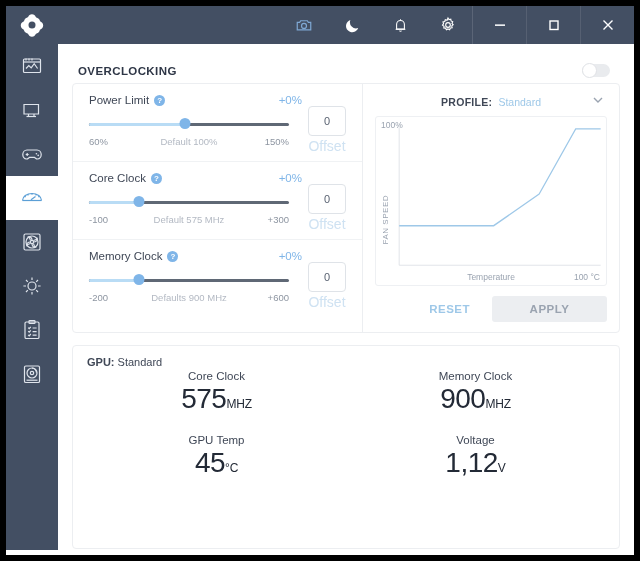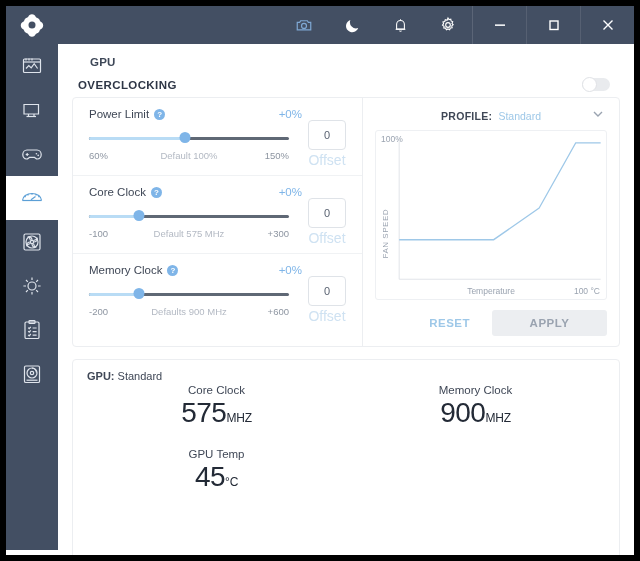--- a/index.html
+++ b/index.html
@@ -454,21 +454,20 @@
         <circle cx="12" cy="11" r="5"></circle>
         <circle cx="12" cy="11" r="1.7"></circle>
         <path d="M12 6.2c2.6 0 4.4 2 4.4 4.4"></path>
         <path d="M6.5 18.2h11"></path>
       </svg>
     </div>
   </div>
 
   <div class="content">
 
-    <div class="gpu-label">GPU</div>
 
     <div class="oc-header-row">
       <div class="oc-title">OVERCLOCKING</div>
       <div class="oc-toggle">
         <div class="knob"></div>
       </div>
     </div>
 
     <div class="panel">
 
@@ -579,17 +578,21 @@
           <div class="stat-value"><span>575</span><span class="stat-unit">MHZ</span></div>
         </div>
         <div class="stat">
           <div class="stat-label">Memory Clock</div>
           <div class="stat-value"><span>900</span><span class="stat-unit">MHZ</span></div>
         </div>
         <div class="stat">
           <div class="stat-label">GPU Temp</div>
           <div class="stat-value"><span>45</span><span class="stat-unit">°C</span></div>
         </div>
+        <div class="stat">
+          <div class="stat-label">Voltage</div>
+          <div class="stat-value"><span>1,12</span><span class="stat-unit">V</span></div>
+        </div>
       </div>
     </div>
 
   </div>
 </div>
 
 </body></html>

